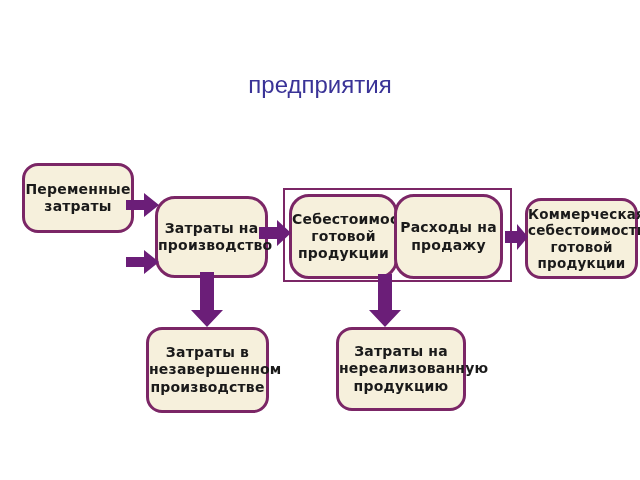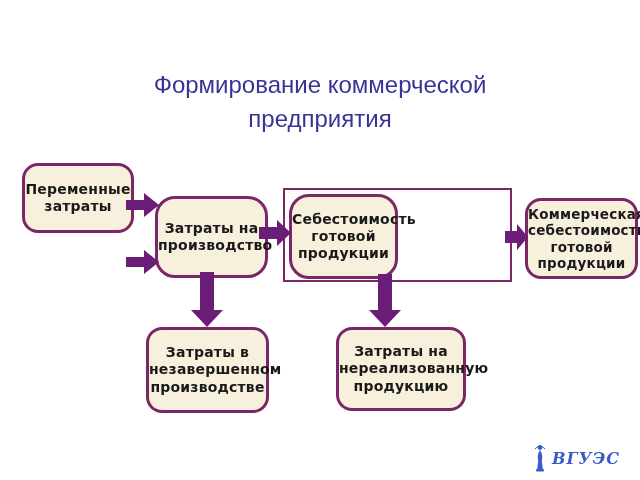--- a/index.html
+++ b/index.html
@@ -73,39 +73,41 @@
     font-size: 16px;
     letter-spacing: 1px;
   }
 </style>
 </head>
 <body>
 
 <div class="slide">
 
   <div class="title">
-    <div>Формирование коммерческой</div>
     <div>предприятия</div>
   </div>
 
   <div class="group-rect"></div>
 
   <div class="box box-variable">
     <div class="lbl">Переменные затраты</div>
   </div>
 
 
   <div class="box box-production">
     <div class="lbl">Затраты на производство</div>
   </div>
 
   <div class="box box-finished">
     <div class="lbl">Себестоимость готовой продукции</div>
   </div>
 
+  <div class="box box-selling">
+    <div class="lbl">Расходы на продажу</div>
+  </div>
 
   <div class="box box-commercial">
     <div class="lbl">Коммерческая себестоимость готовой продукции</div>
   </div>
 
   <div class="box box-wip">
     <div class="lbl">Затраты в незавершенном производстве</div>
   </div>
 
   <div class="box box-unsold">
@@ -114,23 +116,14 @@
 
   <svg class="arrow-layer" width="640" height="480" viewBox="0 0 640 480" xmlns="http://www.w3.org/2000/svg">
     <polygon points="126,200 144,200 144,193 159,205 144,217 144,210 126,210" fill="#6B1E78"></polygon>
     <polygon points="126,257 144,257 144,250 159,262 144,274 144,267 126,267" fill="#6B1E78"></polygon>
     <polygon points="259,227 277,227 277,220 291,233 277,246 277,239 259,239" fill="#6B1E78"></polygon>
     <polygon points="505,231 517,231 517,224 528,237 517,250 517,243 505,243" fill="#6B1E78"></polygon>
     <polygon points="200,272 214,272 214,310 223,310 207,327 191,310 200,310" fill="#6B1E78"></polygon>
     <polygon points="378,274 392,274 392,310 401,310 385,327 369,310 378,310" fill="#6B1E78"></polygon>
   </svg>
 
-  <div class="logo">
-    <svg width="14" height="28" viewBox="0 0 14 28" xmlns="http://www.w3.org/2000/svg">
-      <circle cx="7" cy="3.5" r="2.4" fill="#3A5BC8"></circle>
-      <path d="M7,6 C4.8,9 4.2,13 5.2,17 L4.2,25 L9.8,25 L8.8,17 C9.8,13 9.2,9 7,6 Z" fill="#3A5BC8"></path>
-      <rect x="3" y="25" width="8" height="2.4" rx="1" fill="#3A5BC8"></rect>
-      <path d="M2,5 Q7,-1 12,5" fill="none" stroke="#3A5BC8" stroke-width="1"></path>
-    </svg>
-    <span class="logo-text">ВГУЭС</span>
-  </div>
 
 </div>
 
 </body></html>

